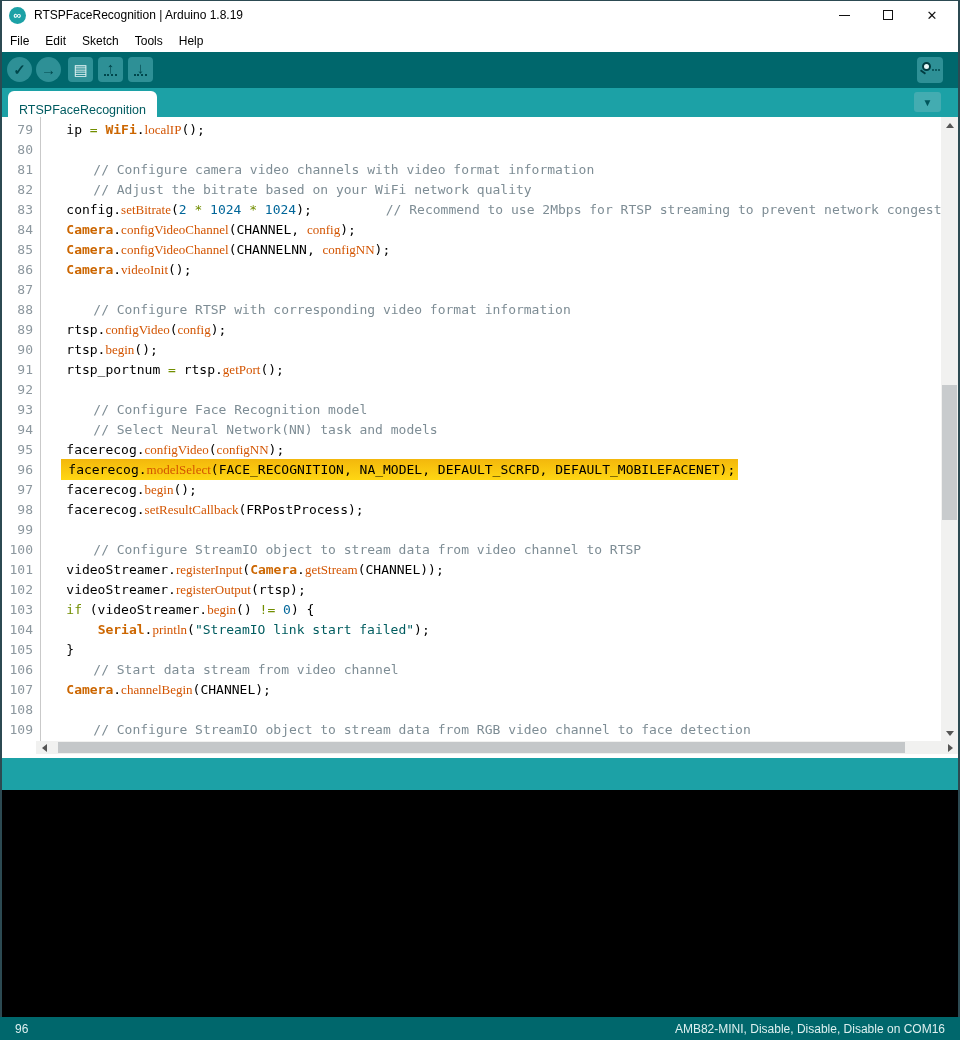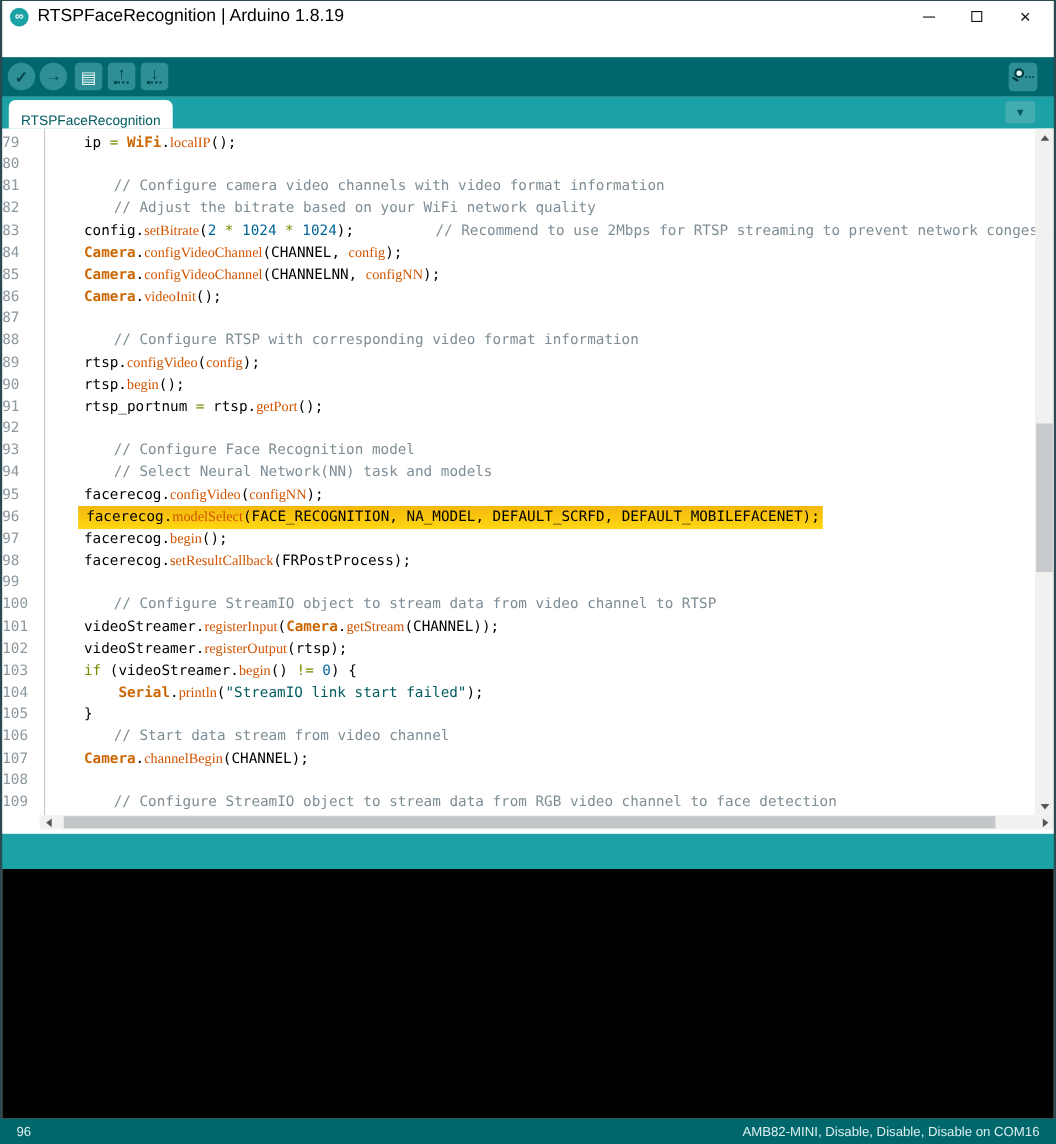--- a/index.html
+++ b/index.html
@@ -10,21 +10,21 @@
     --border:#2C4A52; --status-text:#DCEFEF;
   }
   *{margin:0;padding:0;box-sizing:border-box;}
   body{width:960px;height:1040px;overflow:hidden;font-family:"Liberation Sans",sans-serif;background:#fff;}
   .window{position:relative;width:960px;height:1040px;background:#fff;}
   .frame{position:absolute;inset:0;border:2px solid var(--border);border-top-width:1px;pointer-events:none;z-index:90;}
 
   
   .titlebar{position:absolute;left:0;top:0;width:960px;height:30px;background:#fff;display:flex;align-items:center;}
   .appicon{width:17px;height:17px;border-radius:50%;background:var(--teal-mid);color:#fff;font-size:11px;line-height:17px;text-align:center;margin:0 8px 0 9px;font-weight:bold;}
-  .titletext{font-size:16px;color:#000;}
+  .titletext{font-size:12px;color:#000;}
   .wincontrols{position:absolute;right:6px;top:0;height:30px;display:flex;}
   .winbtn{width:44px;height:30px;display:flex;align-items:center;justify-content:center;color:#111;}
   .min-glyph{width:11px;height:1px;background:#111;}
   .max-glyph{width:10px;height:10px;border:1px solid #111;}
   .close-glyph{font-size:13px;line-height:13px;}
 
   
   .menubar{position:absolute;left:0;top:30px;width:960px;height:22px;background:#fff;display:flex;align-items:center;padding-left:2px;}
   .menuitem{font-size:12px;color:#000;padding:3px 8px;}
 
@@ -45,21 +45,21 @@
   .tabbar{position:absolute;left:0;top:88px;width:960px;height:29px;background:var(--teal-mid);}
   .tab{position:absolute;left:8px;top:3px;width:149px;height:26px;background:#fff;border-radius:6px 6px 0 0;display:flex;align-items:center;justify-content:center;}
   .tablabel{font-size:12.5px;color:#005B60;margin-top:12px;}
   .tabdrop{position:absolute;right:19px;top:4px;width:27px;height:20px;background:#43ACB1;border-radius:3px;display:flex;align-items:center;justify-content:center;color:#00565C;font-size:10px;}
 
   
   .editor{position:absolute;left:2px;top:117px;width:956px;height:624px;background:#fff;overflow:hidden;}
   .gutter-sep{position:absolute;left:40px;top:117px;width:1px;height:624px;background:#C9C9C9;z-index:5;}
   .code{position:absolute;left:0;top:3px;width:100%;font-family:"DejaVu Sans Mono","Liberation Mono",monospace;font-size:13px;line-height:20px;white-space:pre;}
   .cl{height:20px;}
-  .ln{display:inline-block;width:31px;text-align:left;color:var(--c-ln);margin-right:12px;}
+  .ln{display:inline-block;width:31px;text-align:right;color:var(--c-ln);margin-right:2px;}
   .t-p{color:#000;}
   .t-k{color:var(--c-kw1);font-weight:bold;}
   .t-f{color:var(--c-fn);font-family:Liberation Serif, serif;}
   .t-o{color:var(--c-op);}
   .t-n{color:var(--c-num);}
   .t-s{color:var(--c-str);}
   .t-c{color:var(--c-com);margin-left:27px;}
   .hl{background:linear-gradient(180deg,var(--hl-top),var(--hl-bot));padding:3px 3px 3px 7px;margin-left:-5px;}
 
   
@@ -94,20 +94,27 @@
         </div>
       <div class="winbtn">
           <div class="max-glyph"></div>
         </div>
       <div class="winbtn">
           <div class="close-glyph">✕</div>
         </div>
     </div>
   </div>
 
+  <div class="menubar">
+    <div class="menuitem">File</div>
+    <div class="menuitem">Edit</div>
+    <div class="menuitem">Sketch</div>
+    <div class="menuitem">Tools</div>
+    <div class="menuitem">Help</div>
+  </div>
 
   <div class="toolbar">
     <div class="tbtn round" style="left:7px">
         <span>✓</span>
       </div>
     <div class="tbtn round" style="left:36px">
         <span>→</span>
       </div>
     <div class="tbtn sq" style="left:68px">
         <span class="doc-glyph">▤</span>

